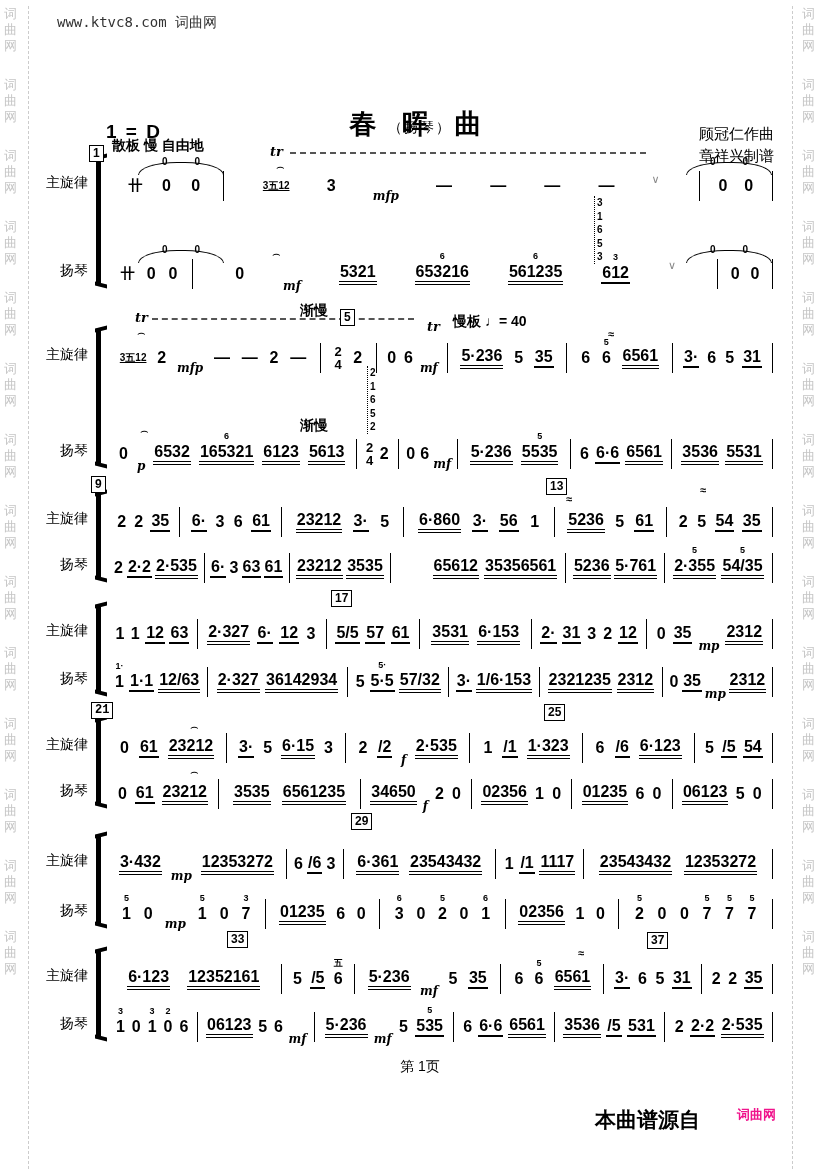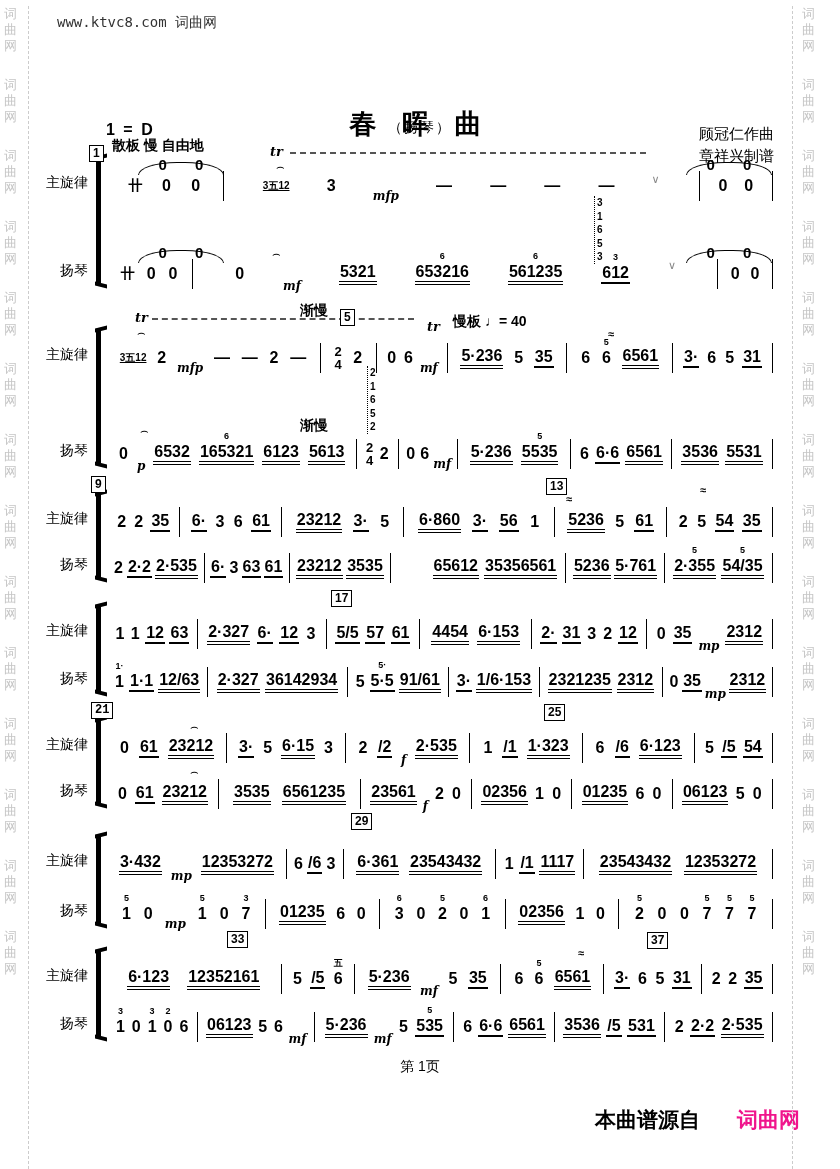--- a/index.html
+++ b/index.html
@@ -13,24 +13,24 @@
   .wm-g{margin-bottom:23px;}
   .wm-g div{height:16px;line-height:16px;}
 
   
   .site-url{position:absolute;left:57px;top:14px;font-family:"DejaVu Sans Mono",monospace;
             font-size:14px;color:#333;}
   .title{position:absolute;left:0;right:0;top:86px;text-align:center;font-size:27px;
          font-weight:bold;letter-spacing:9px;margin-top:20px;}
   .subtitle{position:absolute;left:0;right:0;top:119px;text-align:center;font-size:14px;letter-spacing:2px;}
   .credits{position:absolute;right:66px;top:123px;font-size:15px;line-height:1.45;text-align:left;}
-  .keysig{position:absolute;left:106px;top:121px;font-size:16px;font-weight:bold;letter-spacing:2px;}
+  .keysig{position:absolute;left:106px;top:121px;font-size:19px;font-weight:bold;letter-spacing:2px;}
   .page-label{position:absolute;left:0;right:0;top:1058px;text-align:center;font-size:14px;}
   .source{position:absolute;left:595px;top:1106px;font-size:21px;font-weight:bold;}
-  .brand{position:absolute;left:737px;top:1106px;font-size:21px;font-weight:bold;}
+  .brand{position:absolute;left:737px;top:1106px;font-size:13px;font-weight:bold;}
 
   
   .system{position:absolute;left:0;width:840px;z-index:2;}
   .stave{position:absolute;left:0;right:0;height:40px;}
   .stave .label{position:absolute;left:0;top:8px;width:88px;text-align:right;font-size:14px;}
   .stave .line{position:absolute;left:108px;right:66px;top:0;height:40px;display:flex;align-items:center;}
   .measure{display:flex;align-items:center;justify-content:space-evenly;position:relative;
            flex-basis:auto;min-width:0;padding:0 2px;}
   .bar{width:1px;height:30px;background:#000;flex:none;margin:0 1px;}
   .bracket{position:absolute;left:96px;width:5px;background:#000;}
@@ -56,21 +56,21 @@
   .mark{position:absolute;z-index:3;}
   .box{border:1.5px solid #000;font-size:12px;font-weight:bold;padding:0 3px;line-height:15px;background:#fff;}
   .tempo{font-size:14px;font-weight:bold;white-space:nowrap;}
   .tr{font-family:"DejaVu Serif",serif;font-style:italic;font-weight:bold;font-size:13px;}
   .wavy{border-top:2px dashed #555;height:0;}
   .ferm{font-size:13px;}
   .mord{font-size:11px;font-weight:bold;letter-spacing:-1px;}
   .arp{display:flex;flex-direction:column;font-size:10px;font-weight:bold;line-height:1.35;
        border-left:1.5px dotted #000;padding-left:2px;}
   .htie{width:84px;height:12px;border:1.5px solid #000;border-bottom:none;border-radius:42px 42px 0 0/14px 14px 0 0;}
-  .htie span{position:absolute;top:-7px;left:0;right:0;text-align:center;font-size:15px;font-weight:bold;
+  .htie span{position:absolute;top:-7px;left:0;right:0;text-align:center;font-size:10px;font-weight:bold;
              letter-spacing:12px;padding-left:12px;}
 </style>
 </head>
 <body>
 
 <div class="site-url">www.ktvc8.com 词曲网</div>
 <div class="title">春 晖 曲</div>
 <div class="subtitle">（扬琴）</div>
 <div class="credits">
   <div>顾冠仁作曲</div>
@@ -334,21 +334,21 @@
             <span class="note">3</span>
           </div>
           <div class="bar"></div>
           <div class="measure" style="flex-grow: 9;">
             <span class="note u1">5/5</span>
             <span class="note u1">57</span>
             <span class="note u1">61</span>
           </div>
           <div class="bar"></div>
           <div class="measure" style="flex-grow: 10;">
-            <span class="note u2">4454</span>
+            <span class="note u2">3531</span>
             <span class="note u2">6·153</span>
           </div>
           <div class="bar"></div>
           <div class="measure" style="flex-grow: 12;">
             <span class="note u1">2·</span>
             <span class="note u1">31</span>
             <span class="note">3</span>
             <span class="note">2</span>
             <span class="note u1">12</span>
           </div>
@@ -372,21 +372,21 @@
           </div>
           <div class="bar"></div>
           <div class="measure" style="flex-grow: 14;">
             <span class="note u2">2·327</span>
             <span class="note u2">36142934</span>
           </div>
           <div class="bar"></div>
           <div class="measure" style="flex-grow: 14;">
             <span class="note">5</span>
             <span class="note u1">5·5<span class="sup">5·</span></span>
-            <span class="note u2">91/61</span>
+            <span class="note u2">57/32</span>
           </div>
           <div class="bar"></div>
           <div class="measure" style="flex-grow: 10;">
             <span class="note u1">3·</span>
             <span class="note u2">1/6·153</span>
           </div>
           <div class="bar"></div>
           <div class="measure" style="flex-grow: 12;">
             <span class="note u2">2321235</span>
             <span class="note u2">2312</span>
@@ -455,21 +455,21 @@
             <span class="note u1">61</span>
             <span class="note u2">23212</span>
           </div>
           <div class="bar"></div>
           <div class="measure" style="flex-grow: 12;">
             <span class="note u2">3535</span>
             <span class="note u2">6561235</span>
           </div>
           <div class="bar"></div>
           <div class="measure" style="flex-grow: 11;">
-            <span class="note u2">23561</span>
+            <span class="note u2">34650</span>
             <span class="dyn">f</span>
             <span class="note">2</span>
             <span class="note">0</span>
           </div>
           <div class="bar"></div>
           <div class="measure" style="flex-grow: 9;">
             <span class="note u2">02356</span>
             <span class="note">1</span>
             <span class="note">0</span>
           </div>

